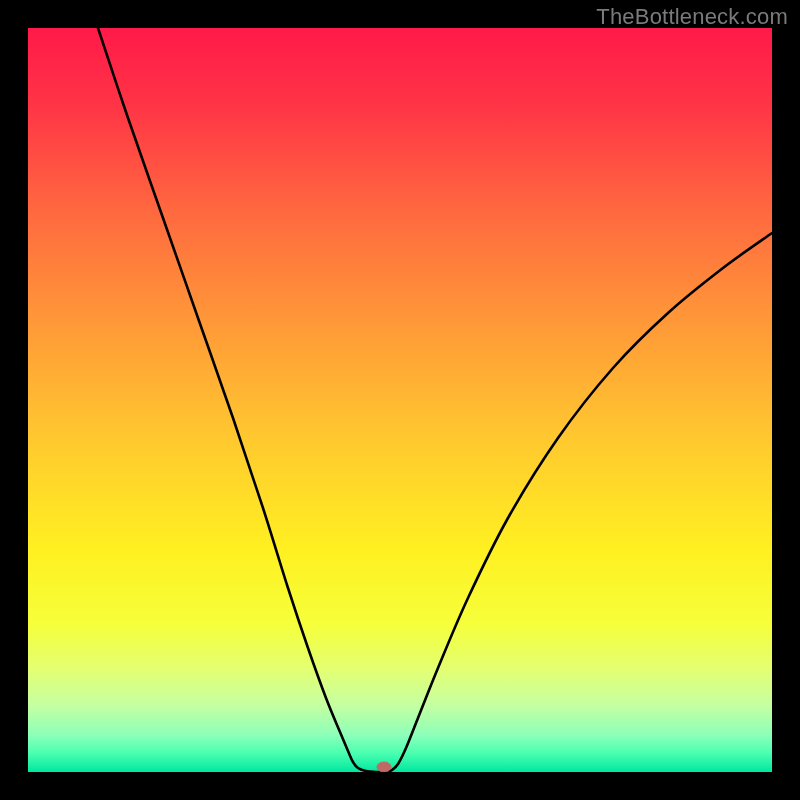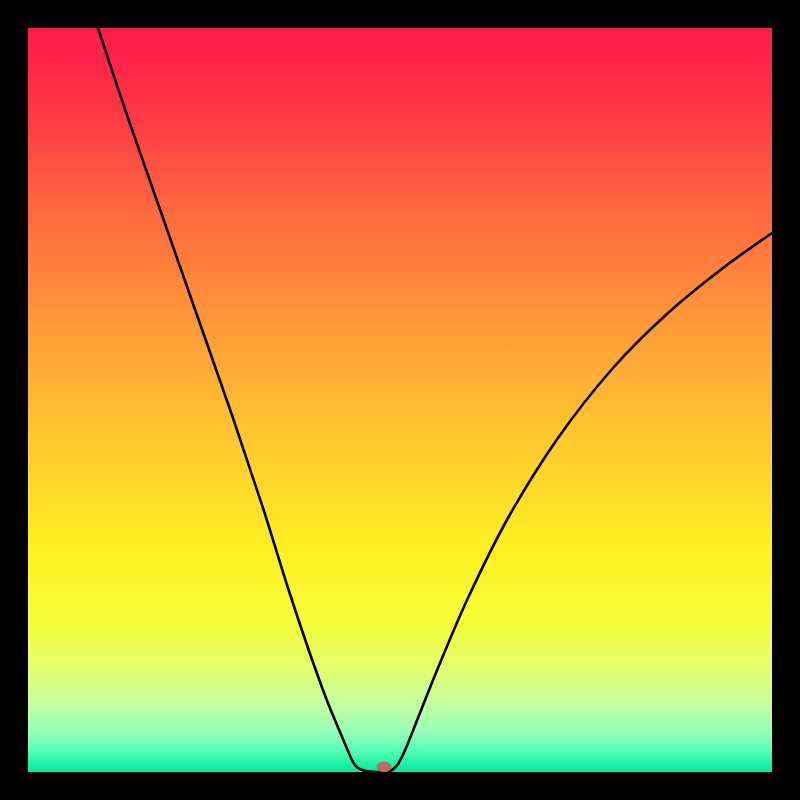--- a/index.html
+++ b/index.html
@@ -28,20 +28,21 @@
     height: 744px;
     overflow: hidden;
   }
   .plot svg { display: block; width: 100%; height: 100%; }
   .curve { fill: none; stroke: #000; stroke-width: 2.6; stroke-linecap: round; }
   .marker { fill: #bf6a64; stroke: #bf6a64; }
 </style>
 </head>
 <body>
 <div class="stage">
+  <div class="watermark">TheBottleneck.com</div>
   <div class="plot">
     <svg id="svg" viewBox="0 0 744 744">
       <defs>
         <linearGradient id="bgGrad" x1="0" y1="0" x2="0" y2="1">
         <stop offset="0%" stop-color="#ff1a49"></stop>
             <stop offset="10%" stop-color="#ff3346"></stop>
             <stop offset="25%" stop-color="#ff6a3f"></stop>
             <stop offset="40%" stop-color="#ff9a38"></stop>
             <stop offset="55.00000000000001%" stop-color="#ffc82f"></stop>
             <stop offset="70%" stop-color="#fff021"></stop>

